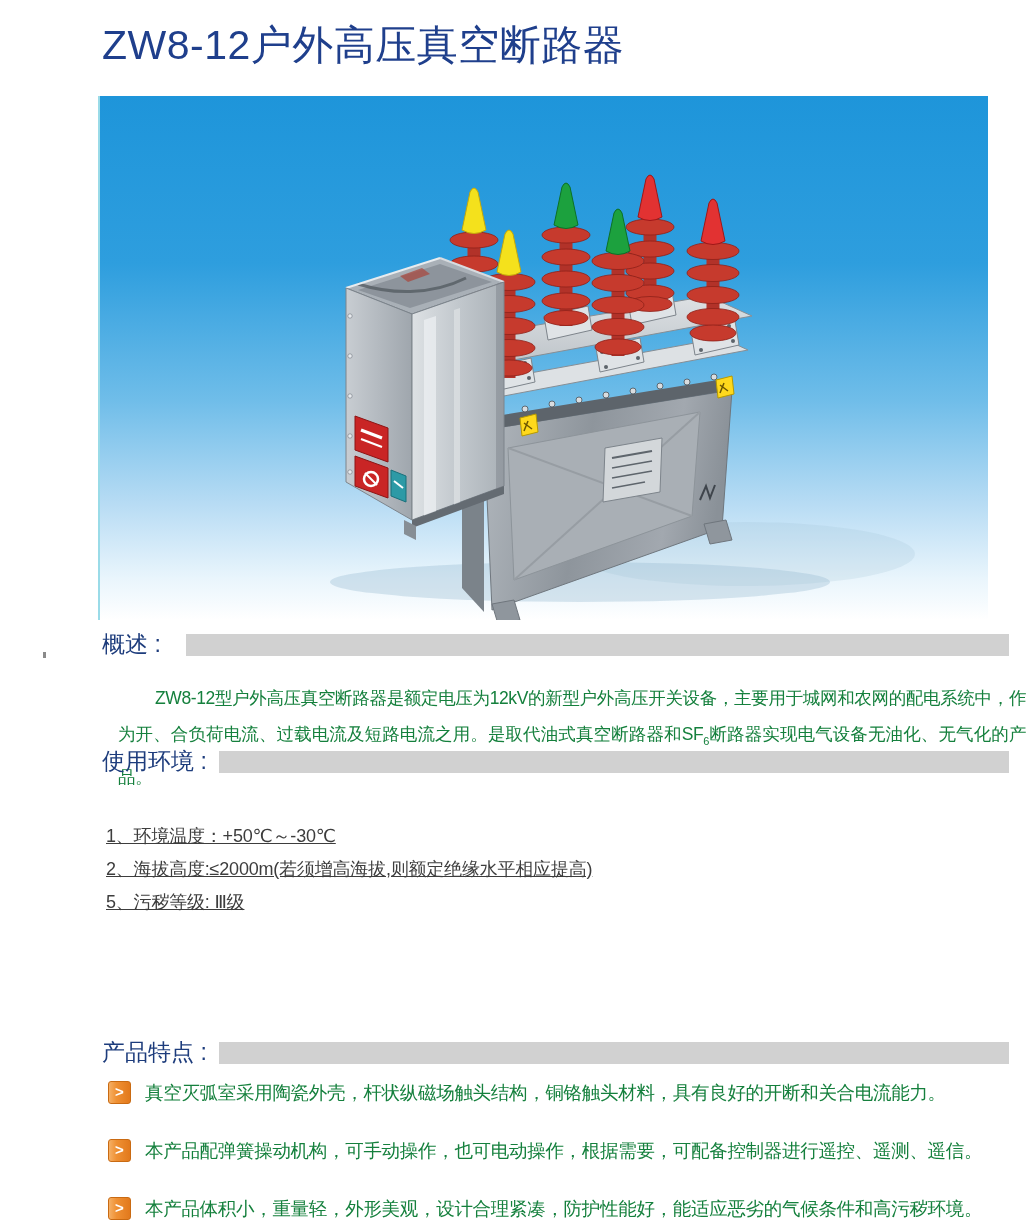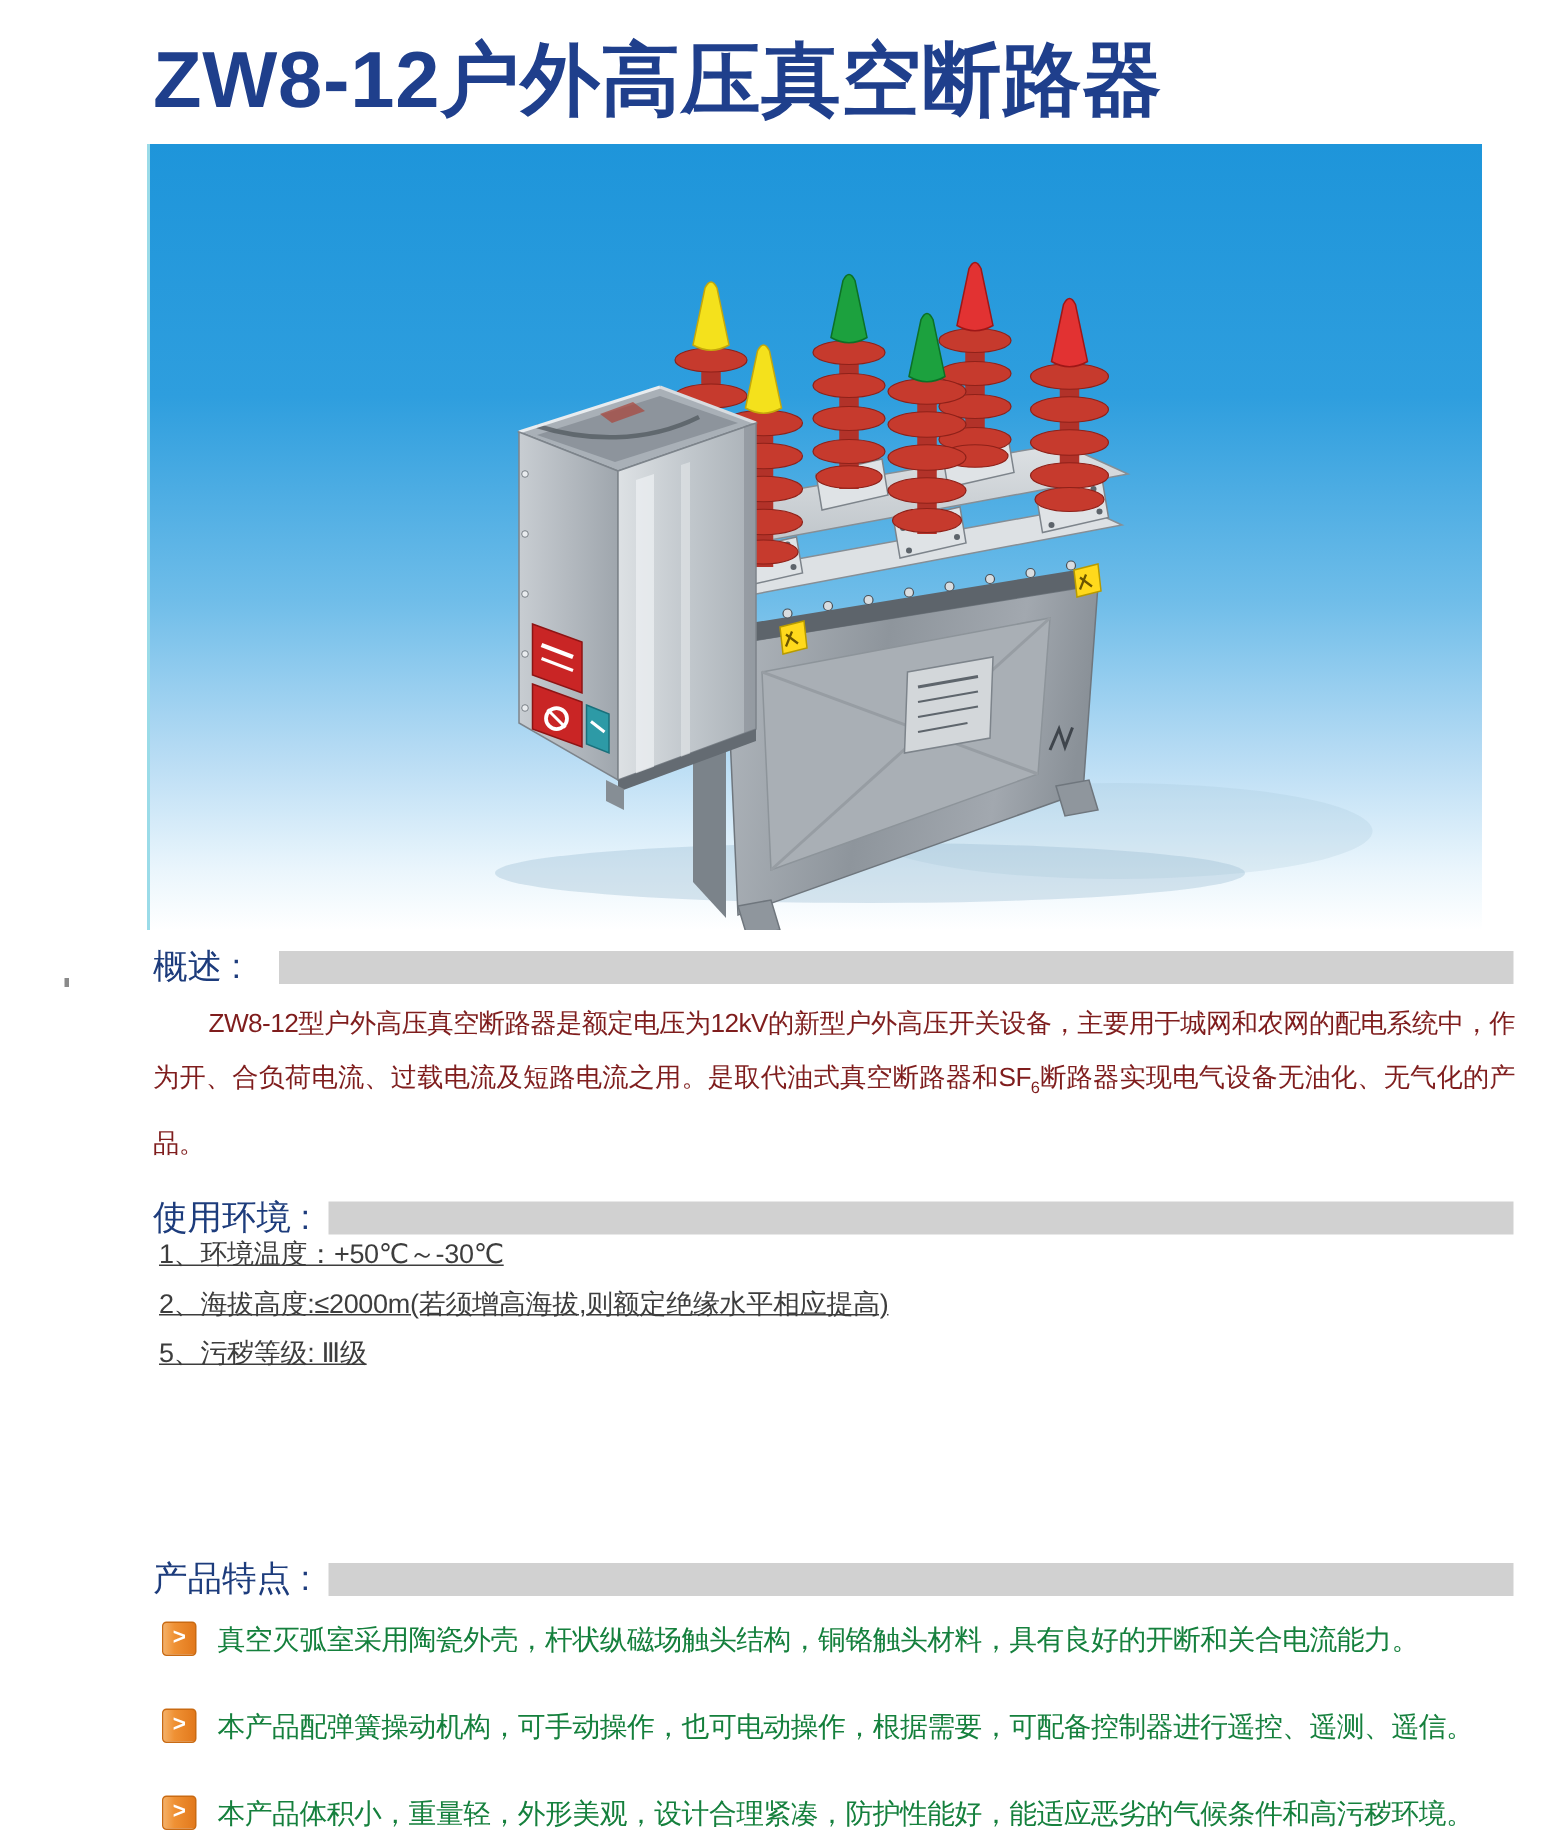--- a/index.html
+++ b/index.html
@@ -4,45 +4,45 @@
 <style>
   html,body{margin:0;padding:0;}
   body{
     width:1028px;height:1232px;position:relative;overflow:hidden;
     background:#ffffff;
     font-family:"Liberation Sans","DejaVu Sans",sans-serif;
     color:#3d3d3d;
   }
   .page-title{
     position:absolute;left:102px;top:18px;margin:0;
-    font-size:53px;font-weight:bold;color:#1f3f8c;letter-spacing:0.5px;
+    font-size:41px;font-weight:normal;color:#1f3f8c;letter-spacing:0.5px;
     white-space:nowrap;
   }
   .photo{
     position:absolute;left:98px;top:96px;width:888px;height:524px;
     background:linear-gradient(180deg,#1e95da 0%,#2e9ede 32%,#6fbde9 58%,#b8dcf4 78%,#e9f5fc 92%,#ffffff 100%);
     border-left:2px solid #9adbe8;
   }
   .photo svg{display:block;}
   .section{
     position:absolute;left:102px;width:907px;
     display:flex;align-items:center;
   }
   .sec-overview{top:629px;gap:13px;}
-  .sec-env{top:796px;}
+  .sec-env{top:746px;}
   .sec-features{top:1037px;}
   .sec-label{
     font-size:23px;color:#1d3c7c;white-space:nowrap;
     padding-right:12px;font-weight:500;
   }
   .sec-bar{flex:1;height:22px;background:#d1d1d1;}
   .overview-para{
-    position:absolute;left:102px;top:664px;width:908px;margin:0;
+    position:absolute;left:102px;top:664px;width:908px;margin:16px;
     font-size:17.5px;line-height:36px;letter-spacing:-0.4px;
-    text-align:justify;text-indent:37px;color:#7f1d1d;
+    text-align:justify;text-indent:37px;color:#15803d;
   }
   .overview-para sub{font-size:11px;}
   .env-list{position:absolute;left:106px;top:820px;width:903px;}
   .env-item{
     height:33px;line-height:33px;font-size:18px;letter-spacing:-0.2px;
     white-space:nowrap;color:#3d3d3d;text-decoration:underline;
   }
   .feature-list{position:absolute;left:108px;top:1080px;width:901px;}
   .feature-row{display:flex;align-items:center;margin-bottom:33px;}
   .feature-bullet{

